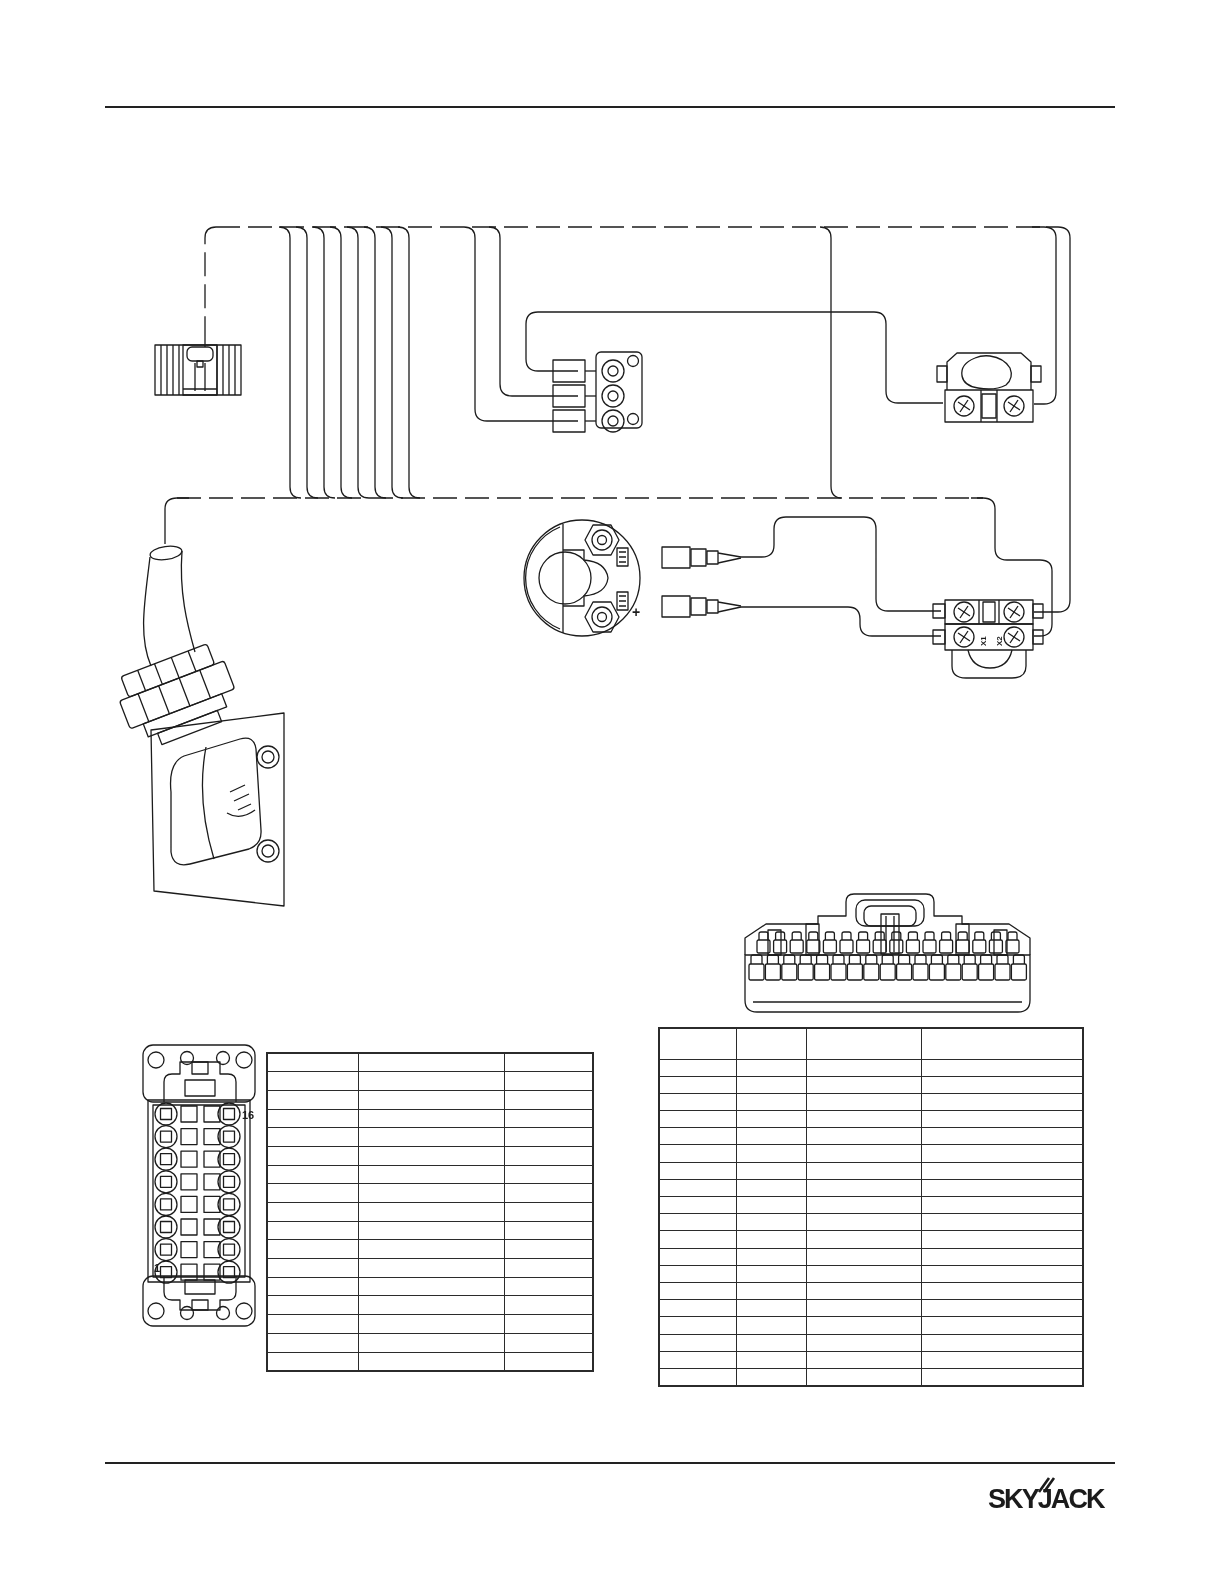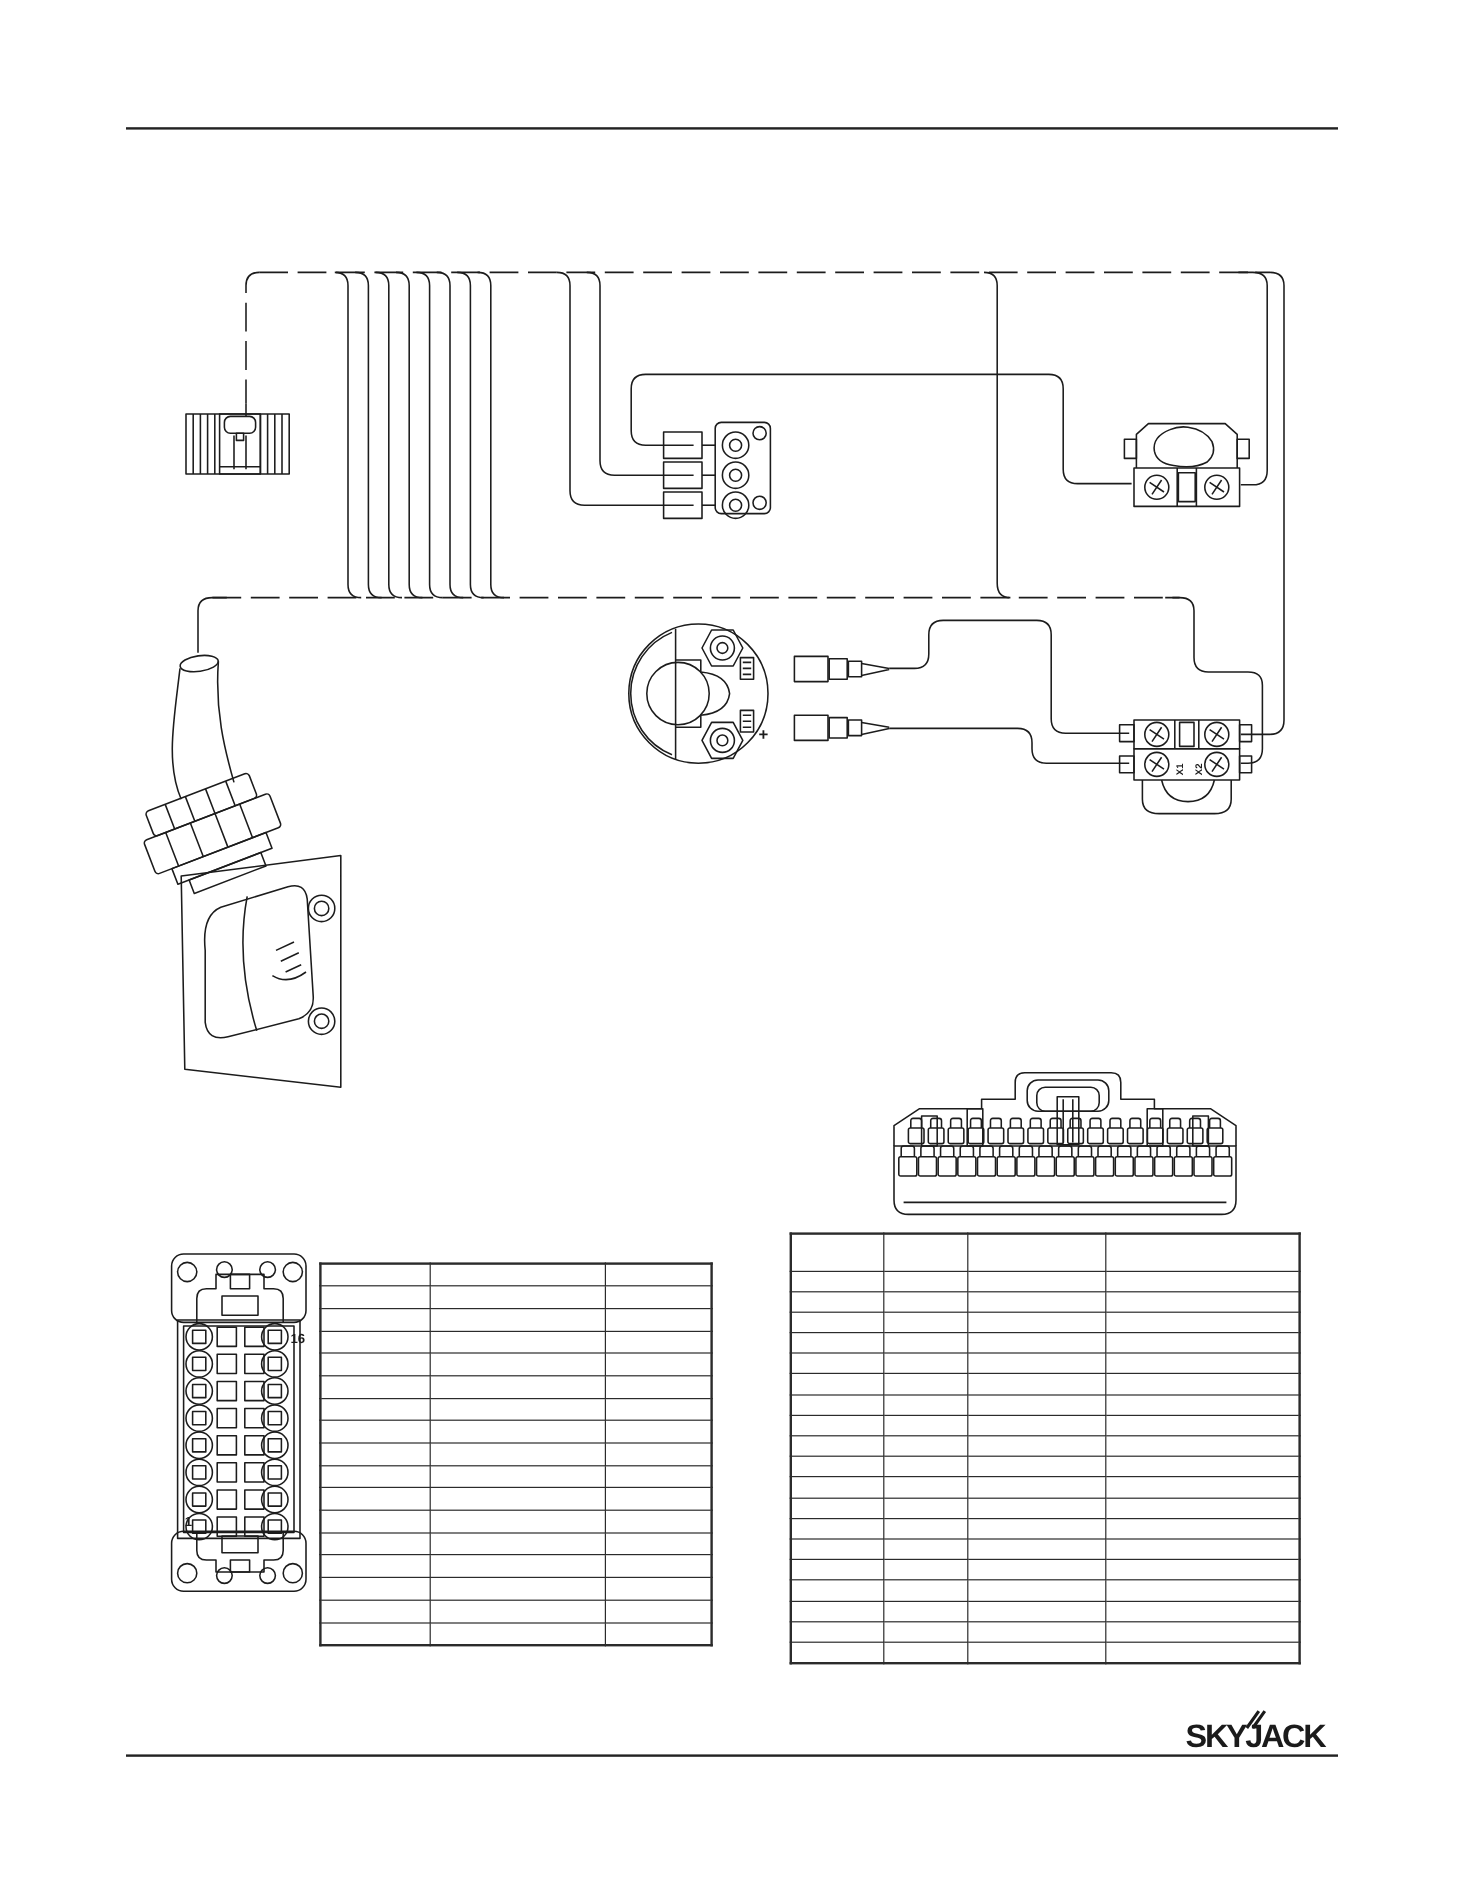--- a/index.html
+++ b/index.html
@@ -13,21 +13,21 @@
   svg.diagram text{stroke:none;fill:#1c1c1c;}
   .dash{stroke-dasharray:24 8;}
   table.pinout{position:absolute;border-collapse:collapse;table-layout:fixed;background:#fff;}
   table.pinout td{border:1px solid #2b2b2b;padding:0;}
   table.pinout{border:2px solid #2b2b2b;}
   #tbl-left{left:266px;top:1052px;width:326px;height:319px;}
   #tbl-left tr{height:18.7px;}
   #tbl-right{left:658px;top:1027px;width:424px;height:359px;}
   #tbl-right tr{height:17.2px;}
   #tbl-right tr.hdr{height:31px;}
-  .logo{position:absolute;left:988px;top:1424px;width:135px;height:42px;}
+  .logo{position:absolute;left:988px;top:1476px;width:135px;height:42px;}
   .logo text{font-family:"Liberation Sans",sans-serif;font-weight:800;font-size:27px;
              fill:#1b1b1b;letter-spacing:.5px;}
   .logo path{stroke:#1b1b1b;stroke-width:2.6;fill:none;}
 </style>
 </head>
 <body>
 
 <div class="page">
 
   <div class="rule rule-top"></div>

